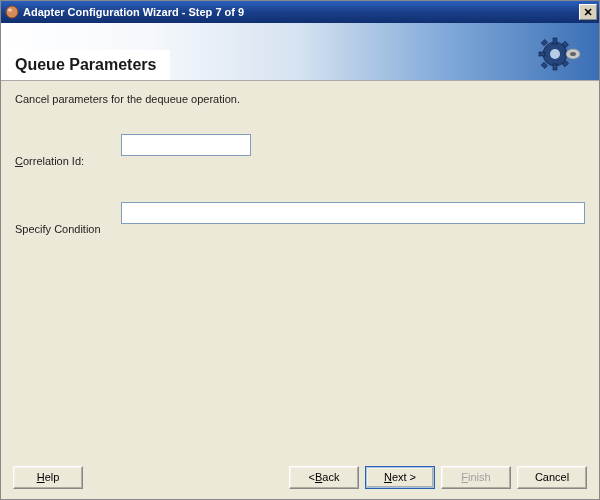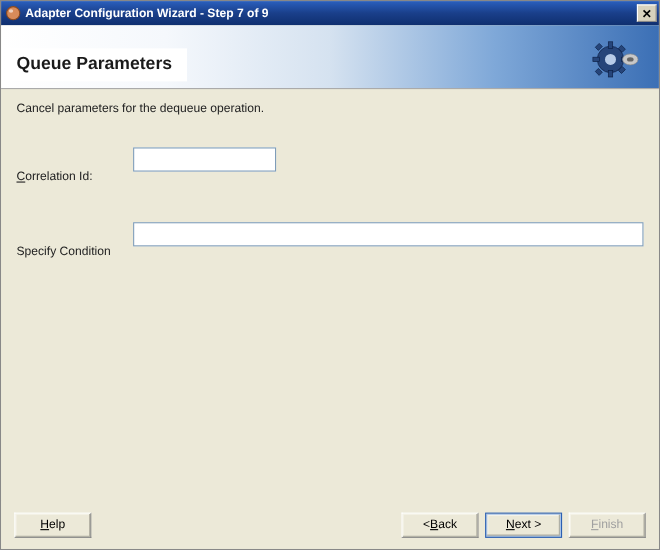--- a/index.html
+++ b/index.html
@@ -57,21 +57,21 @@
     font-size: 11px;
     font-weight: bold;
     cursor: pointer;
   }
   .header-banner {
     height: 58px;
     background: linear-gradient(to right, #ffffff 0%, #f5f8fc 25%, #d5e2f0 50%, #7fa8d8 75%, #3b6fb5 100%);
     position: relative;
     border-bottom: 1px solid #aaa;
     display: flex;
-    align-items: center;
+    align-items: flex-end;
   }
   .header-title-box {
     background: #fff;
     padding: 6px 14px 6px 10px;
     margin-left: 4px;
     margin-top: 14px;
   }
   .header-title {
     font-size: 16px;
     font-weight: bold;
@@ -225,15 +225,16 @@
         <span>ack</span>
       </button>
     <button class="btn default">
         <span class="mn">N</span>
         <span>ext &gt;</span>
       </button>
     <button class="btn disabled">
         <span class="mn">F</span>
         <span>inish</span>
       </button>
+    <button class="btn">Cancel</button>
   </div>
 
 </div>
 
 </body></html>

